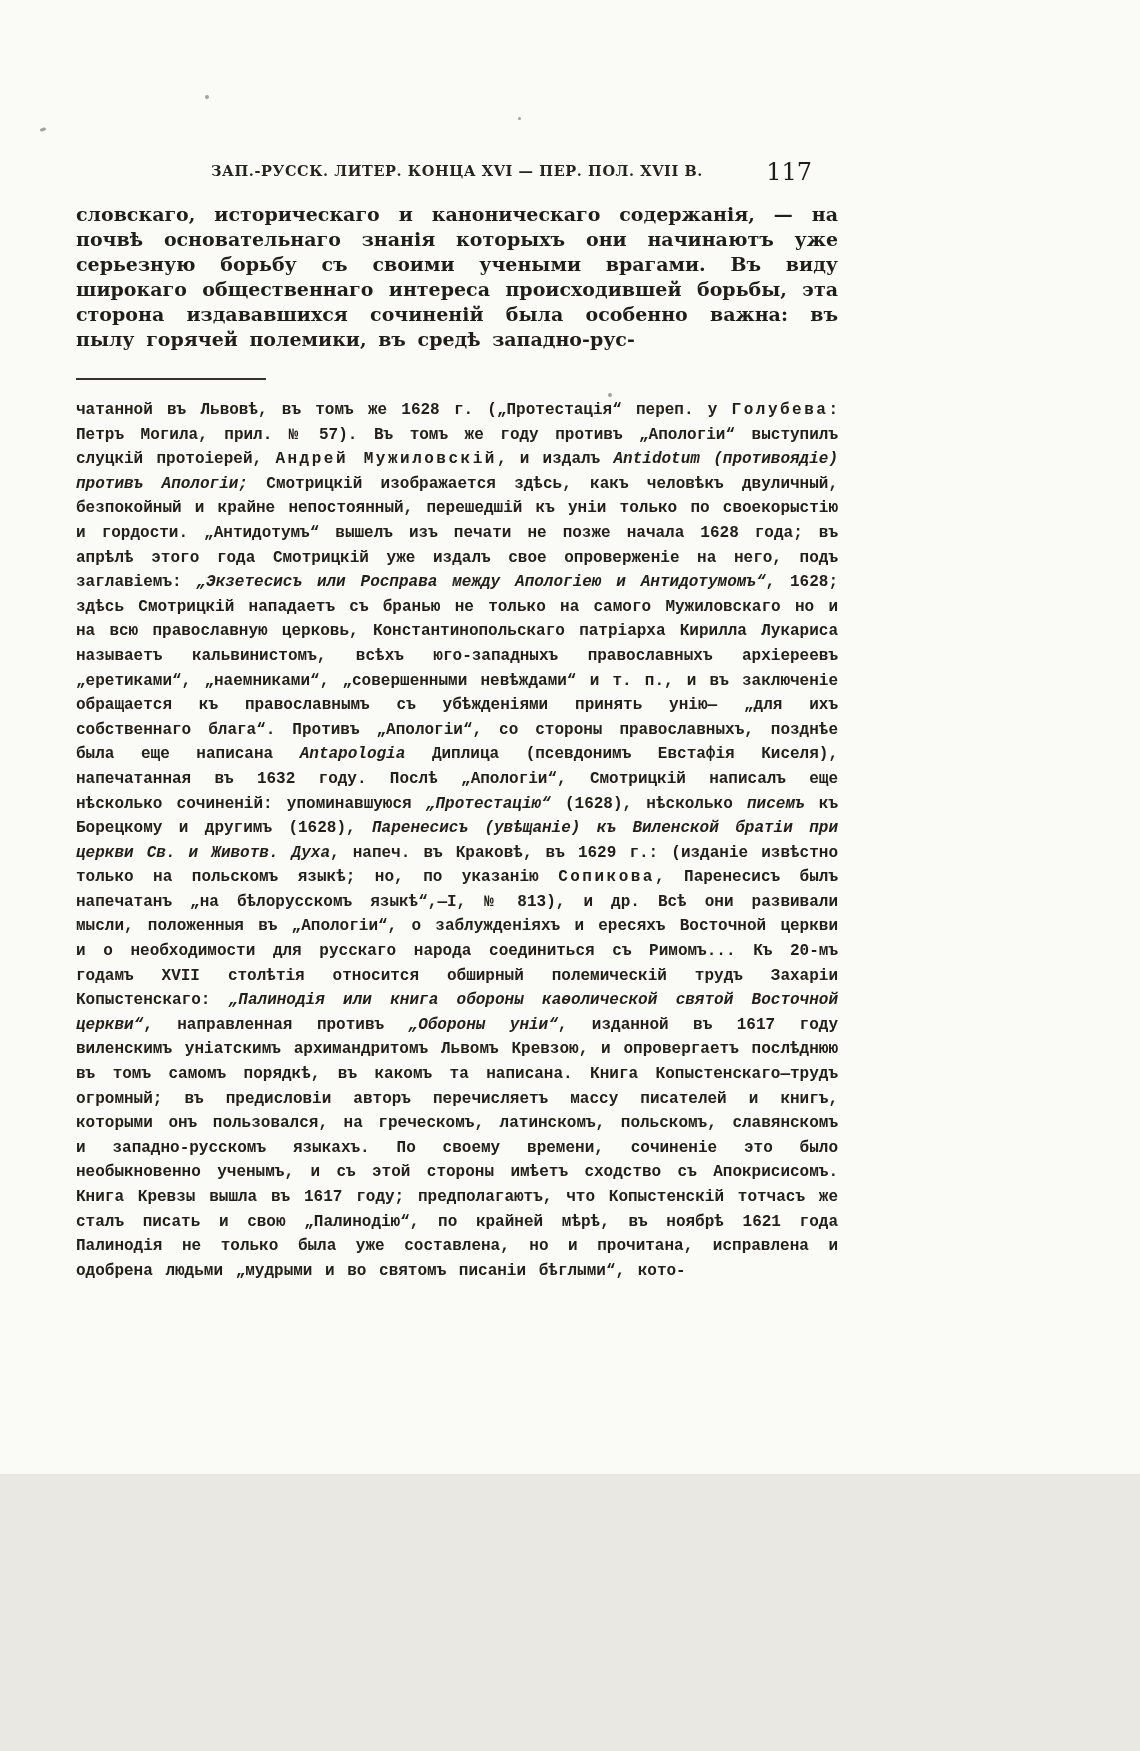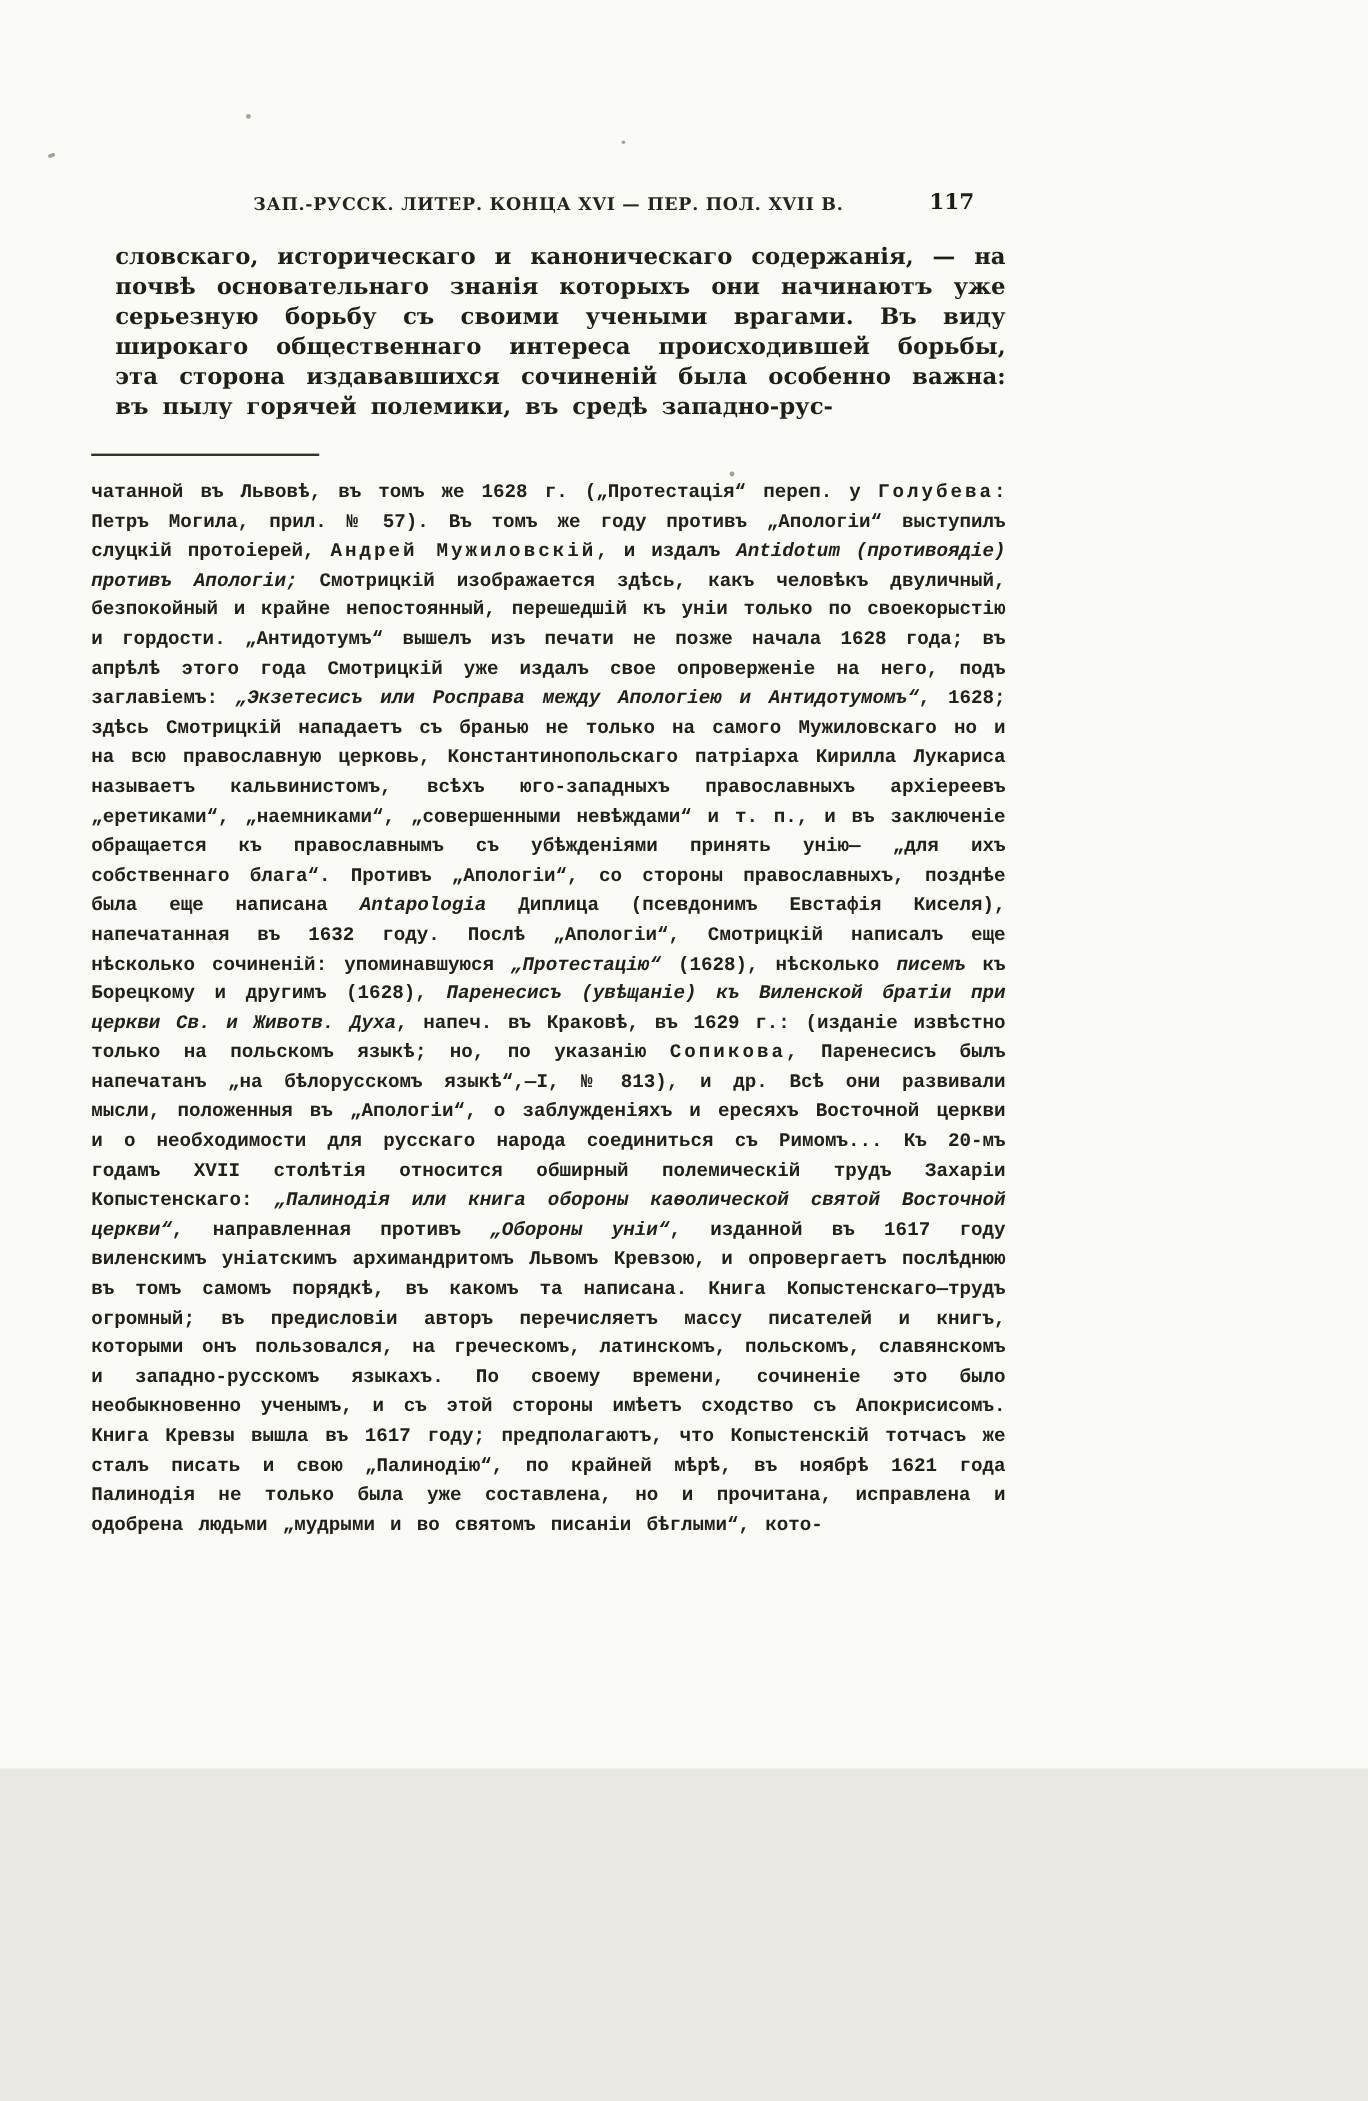--- a/index.html
+++ b/index.html
@@ -35,34 +35,33 @@
     font-size: 14.5px;
     font-weight: 700;
     letter-spacing: 0.6px;
     white-space: nowrap;
     color: #27241e;
   }
   .running-head .pagenum {
     position: absolute;
     right: 26px;
     top: -2px;
-    font-size: 18px;
-    font-weight: 700;
+    font-size: 24px;
+    font-weight: 400;
     color: #201d18;
     text-align: right;
   }
   .body-text {
     margin-top: 16px;
     font-size: 19px;
     line-height: 25px;
     font-weight: 700;
     text-align: justify;
     word-spacing: 5px;
     color: #201e18;
-    margin-left: 20px;
   }
   .fn-rule {
     border: none;
     border-top: 2px solid #35322b;
     width: 190px;
     margin: 26px 0 0 0;
   }
   .fn-text {
     margin-top: 18px;
     font-size: 16px;

